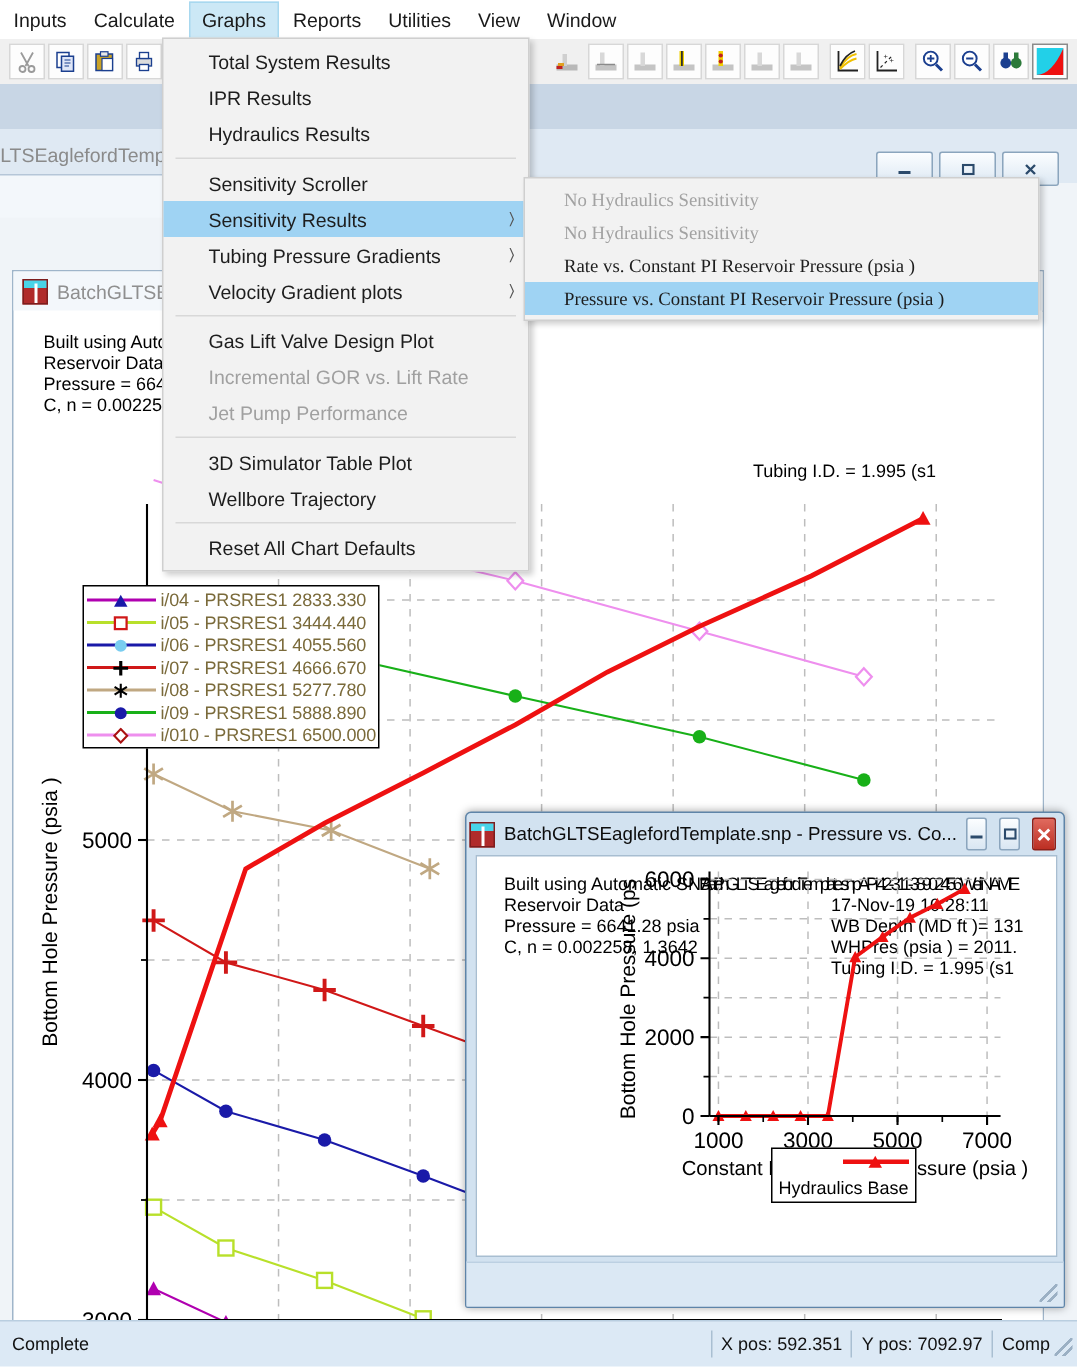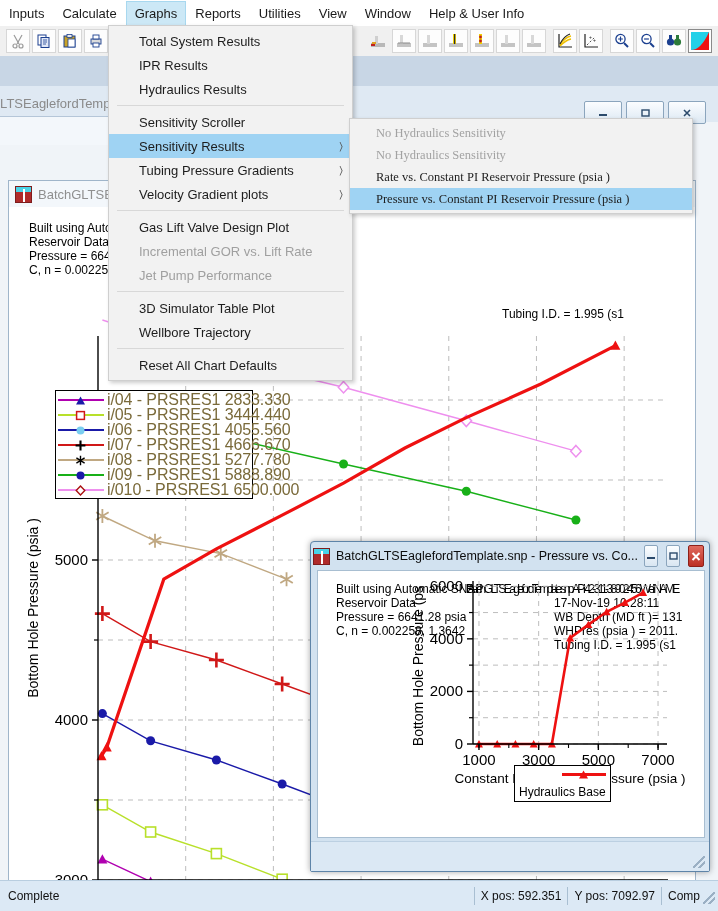--- a/index.html
+++ b/index.html
@@ -128,21 +128,21 @@
   
   #main-legend{
     position:absolute;left:55px;top:334px;width:196px;
     background:#ffffff;border:1px solid #000;
     padding:1px 0;z-index:30;
   }
   .lg-row{display:flex;align-items:center;height:15px;}
   .lg-line{position:relative;width:46px;height:12px;margin:0 3px 0 2px;flex:0 0 auto;}
   .lg-line i{position:absolute;left:0;top:5px;width:46px;height:2px;display:block;}
   .lg-line b{position:absolute;left:17px;top:1px;width:11px;height:11px;}
-  .lg-txt{font-size:16px;color:#7a6a3a;white-space:nowrap;letter-spacing:-.1px;}
+  .lg-txt{font-size:12px;color:#7a6a3a;white-space:nowrap;letter-spacing:-.1px;}
   
   #popup{
     position:absolute;left:310px;top:485px;width:400px;height:331px;
     background:#d2e2f0;border:1px solid #5e84a8;border-radius:4px 4px 2px 2px;
     box-shadow:0 0 6px rgba(0,0,0,.35);z-index:50;box-sizing:border-box;
   }
   #popup-title{
     height:28px;display:flex;align-items:center;gap:6px;padding-left:7px;
     box-sizing:border-box;
     justify-content:flex-end;
@@ -186,21 +186,20 @@
 <body class="nosel">
 
 <div id="menubar">
   <div class="menu-item">Inputs</div>
   <div class="menu-item">Calculate</div>
   <div class="menu-item active">Graphs</div>
   <div class="menu-item">Reports</div>
   <div class="menu-item">Utilities</div>
   <div class="menu-item">View</div>
   <div class="menu-item">Window</div>
-  <div class="menu-item">Help &amp; User Info</div>
 </div>
 
 <div id="toolbar">
   <div class="tb-sep"></div>
   <div class="tb-btn">
     <svg width="16" height="16" viewBox="0 0 16 16">
         <path d="M4 2 L9 11 M12 2 L7 11" stroke="#9a9a9a" stroke-width="1.2" fill="none"></path>
         <circle cx="5" cy="13" r="2" fill="none" stroke="#9a9a9a" stroke-width="1.2"></circle>
         <circle cx="11" cy="13" r="2" fill="none" stroke="#9a9a9a" stroke-width="1.2"></circle>
       </svg>

